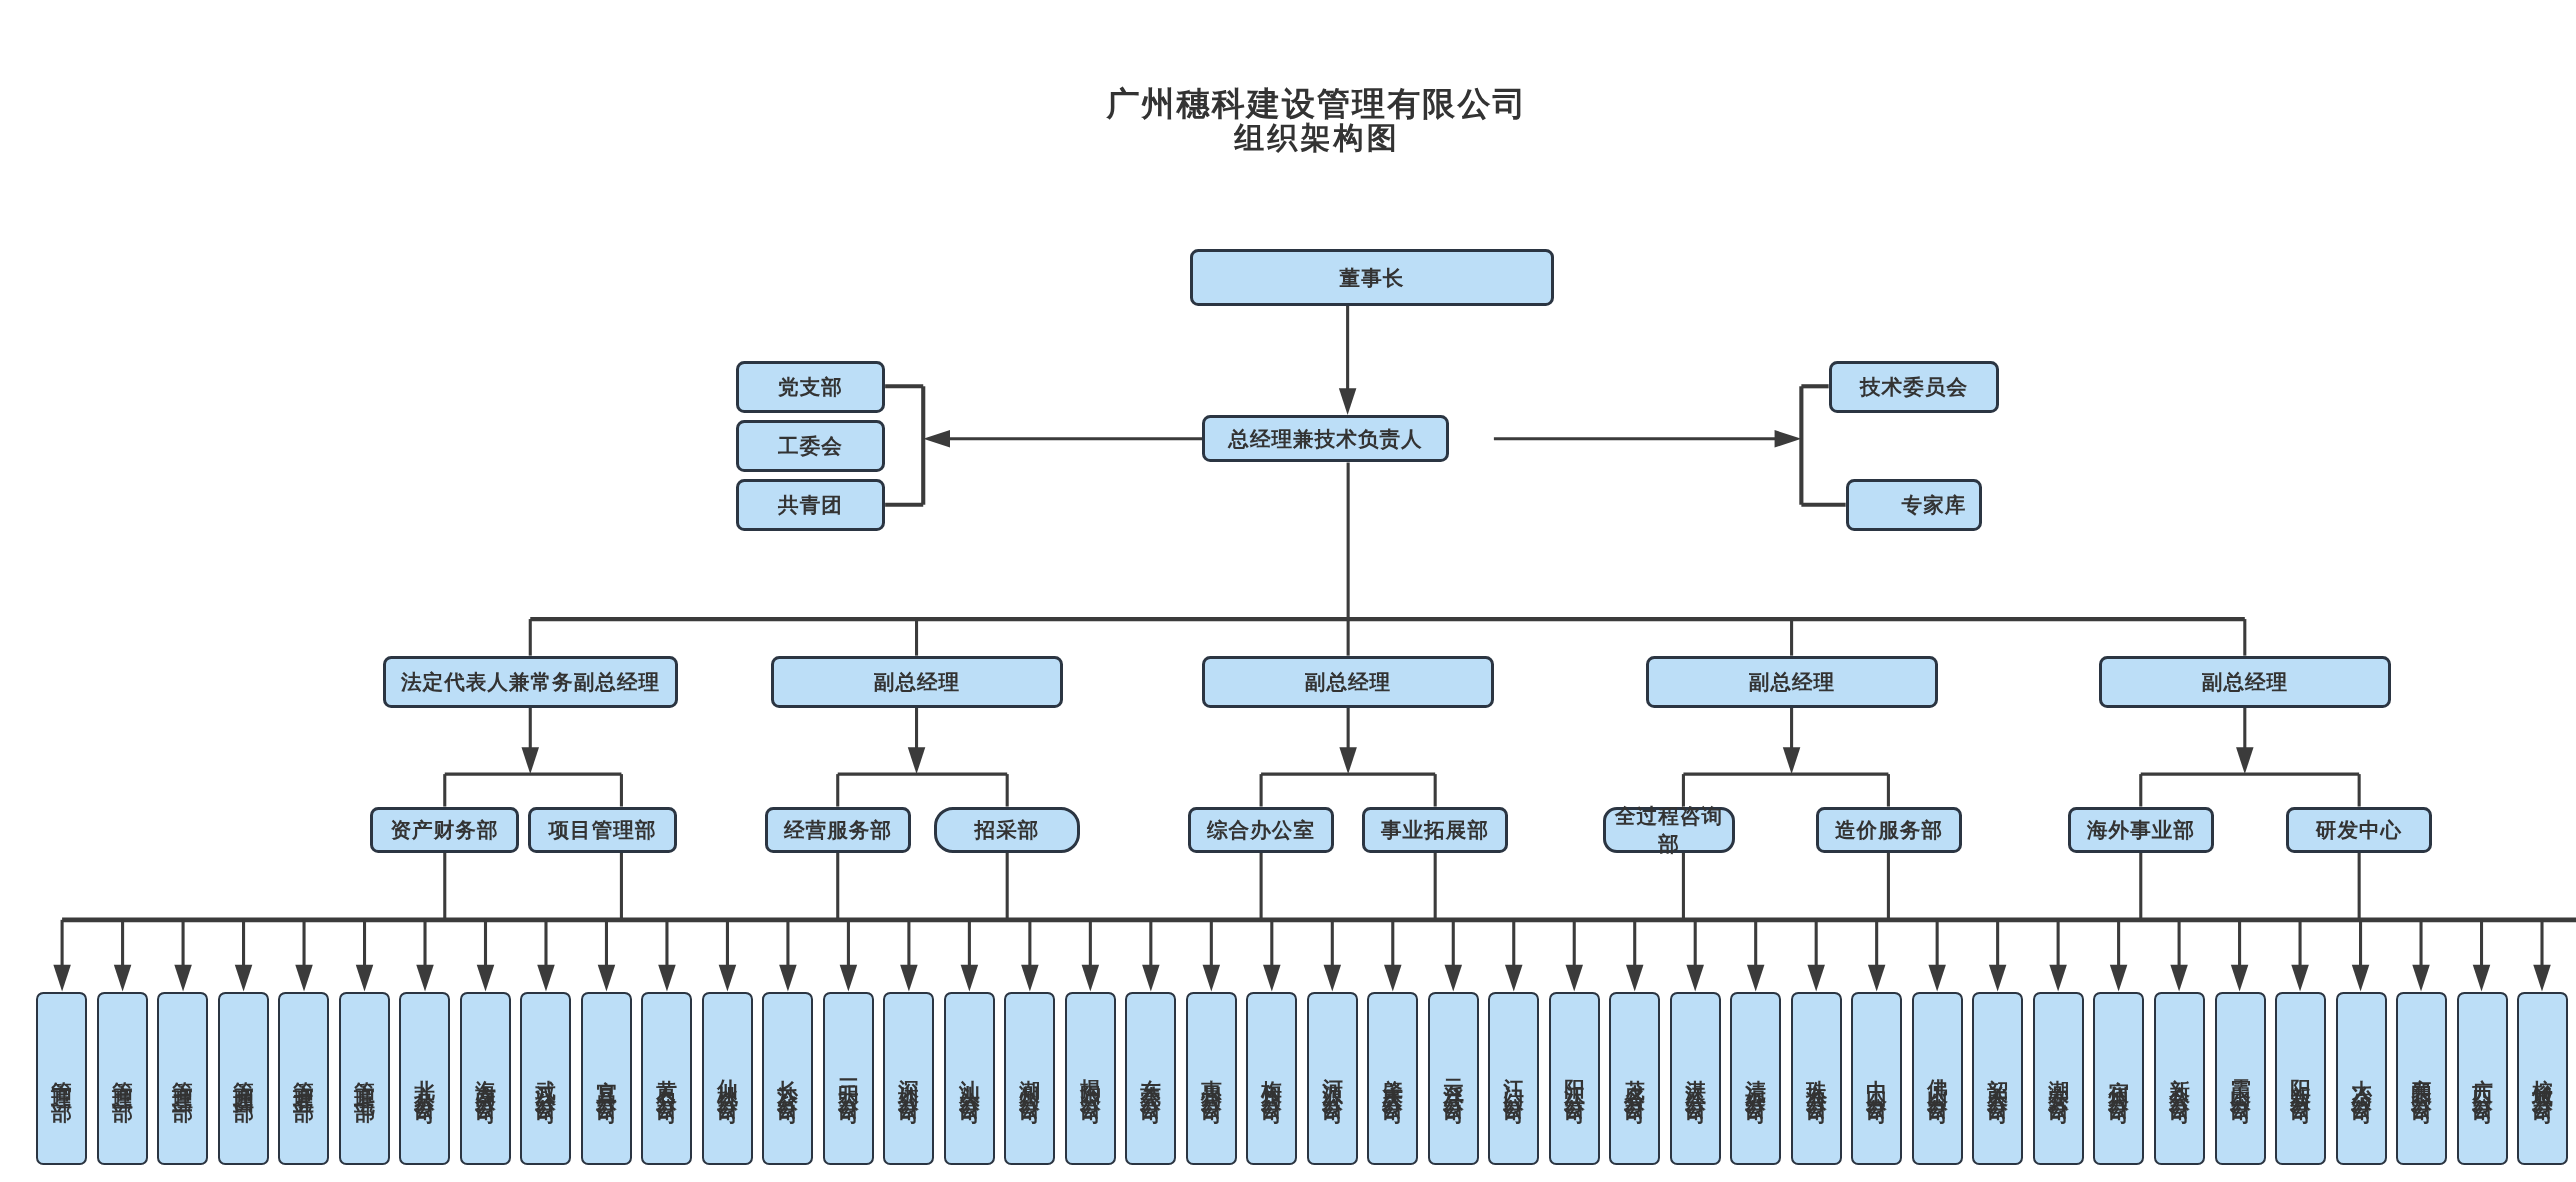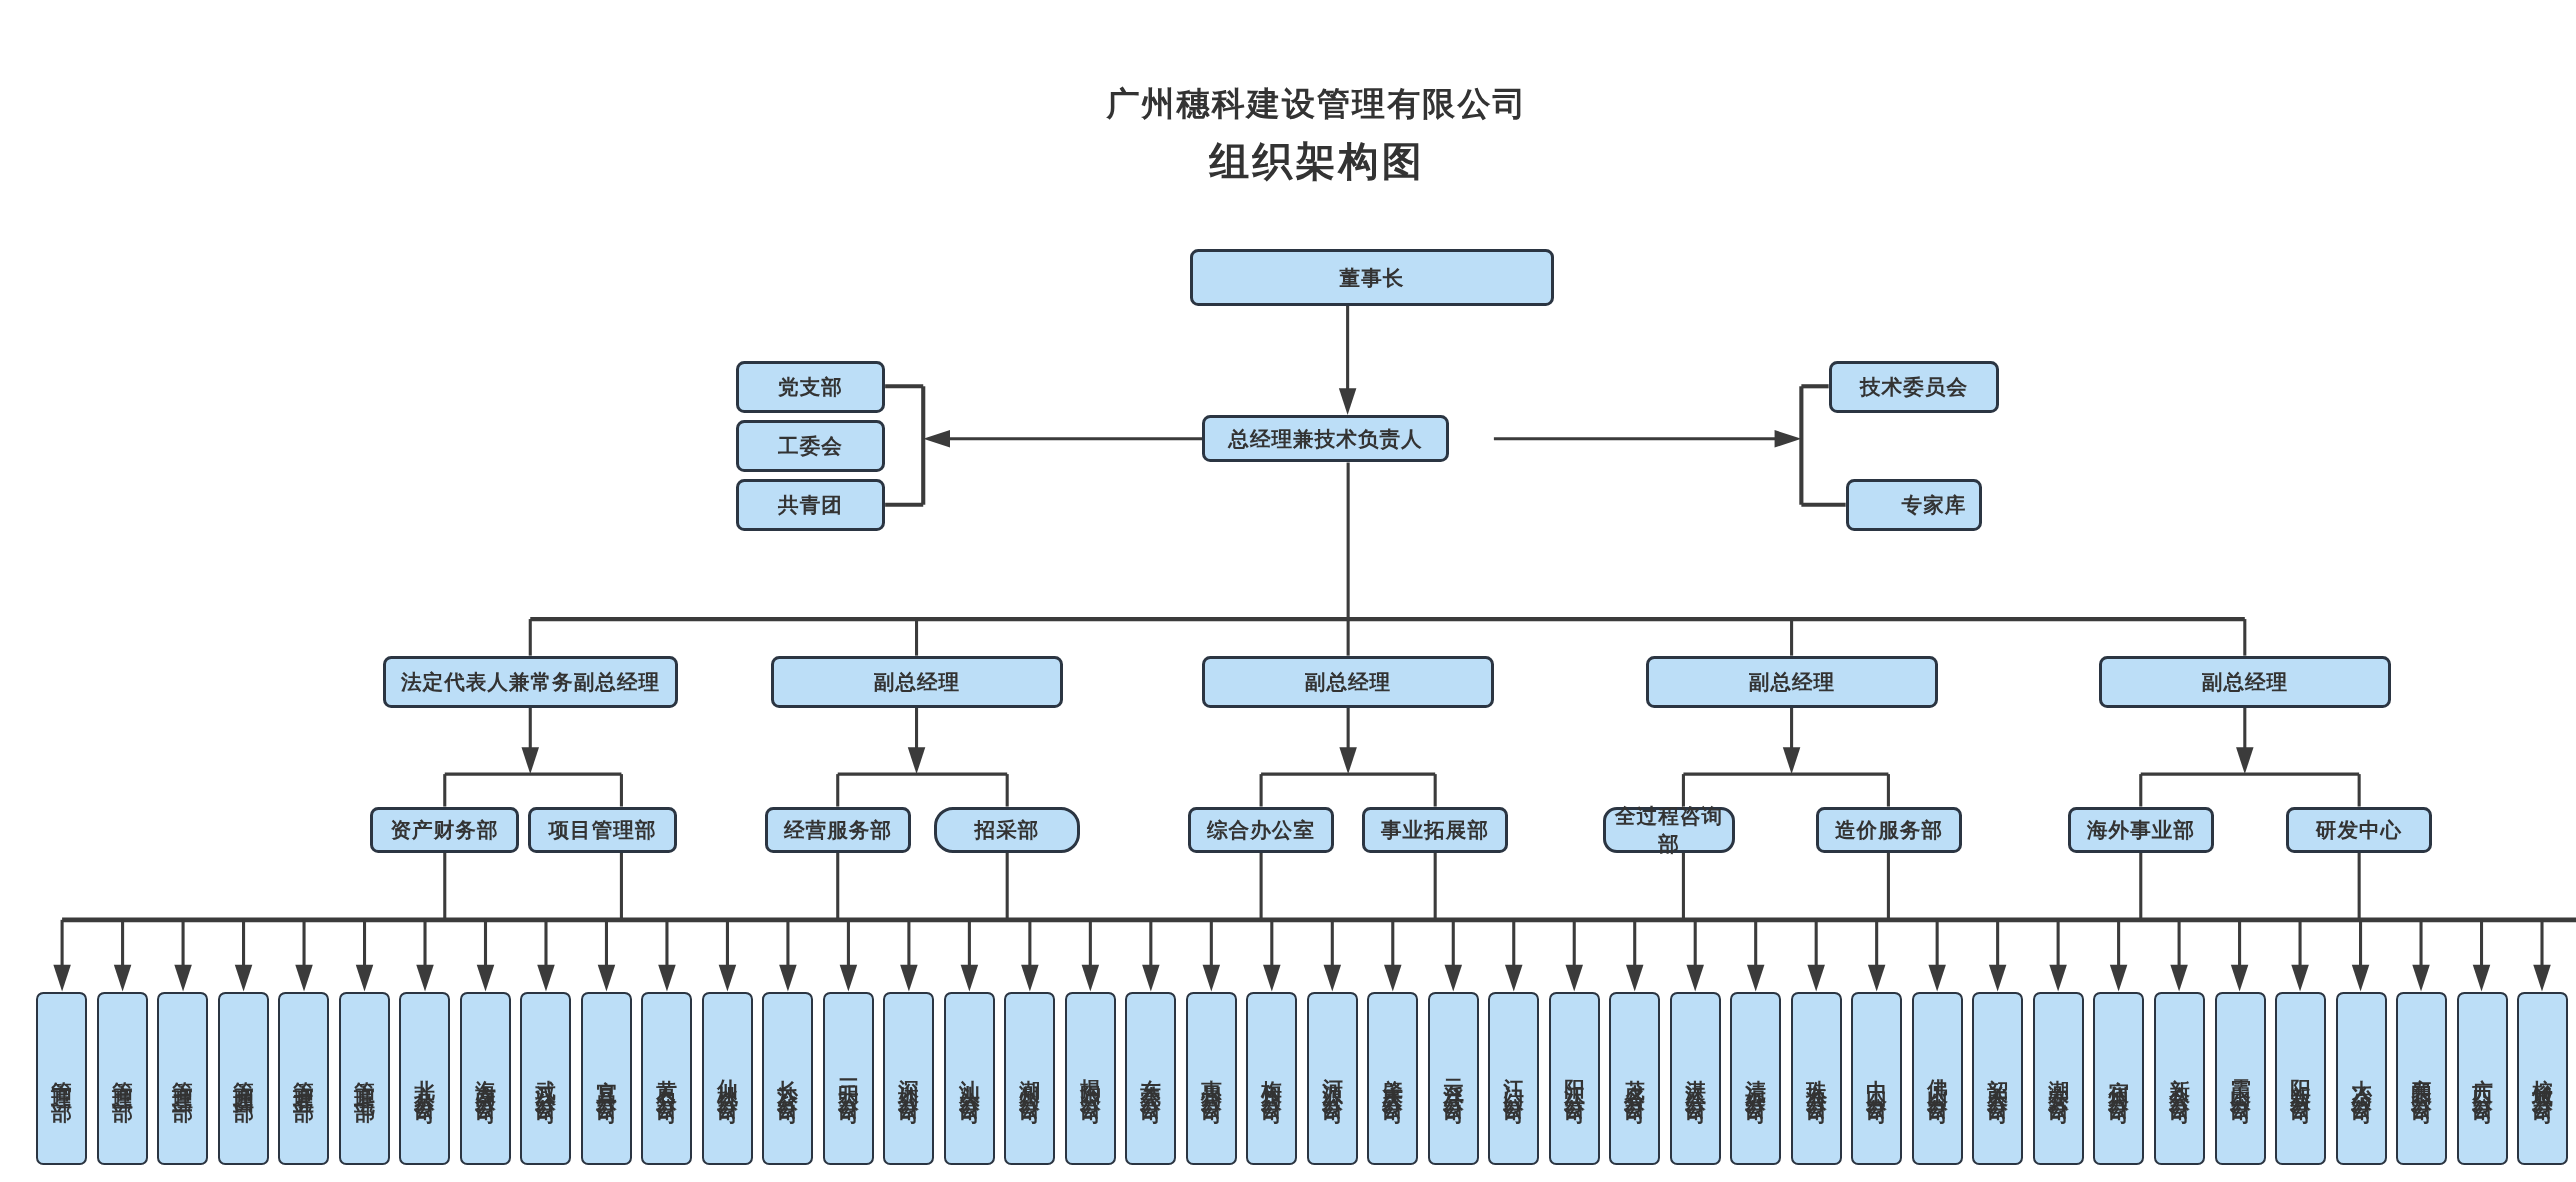--- a/index.html
+++ b/index.html
@@ -7,21 +7,21 @@
     width:2841px;height:1182px;position:relative;overflow:hidden;
     background:#ffffff;
     font-family:"Liberation Sans","DejaVu Sans",sans-serif;
   }
   #connectors{position:absolute;left:0;top:0;z-index:0;}
   .title{
     position:absolute;left:647px;width:1340px;text-align:center;
     font-weight:bold;color:#333333;z-index:2;
   }
   #title-line1{top:64px;font-size:33px;letter-spacing:2.1px;margin-top:18px;}
-  #title-line2{top:134px;font-size:40px;letter-spacing:3.1px;}
+  #title-line2{top:118px;font-size:30px;letter-spacing:3.1px;}
   .box{
     position:absolute;box-sizing:border-box;z-index:1;
     background:#bcdef7;border:3.1px solid #2b3542;border-radius:8.2px;
     display:flex;align-items:center;justify-content:center;
     font-weight:bold;color:#333333;font-size:20.6px;letter-spacing:1px;
     text-align:center;
   }
   .box.branch{
     writing-mode:vertical-lr;text-orientation:upright;
     font-size:20.6px;letter-spacing:6.2px;border-width:2.6px;border-radius:7.2px;

